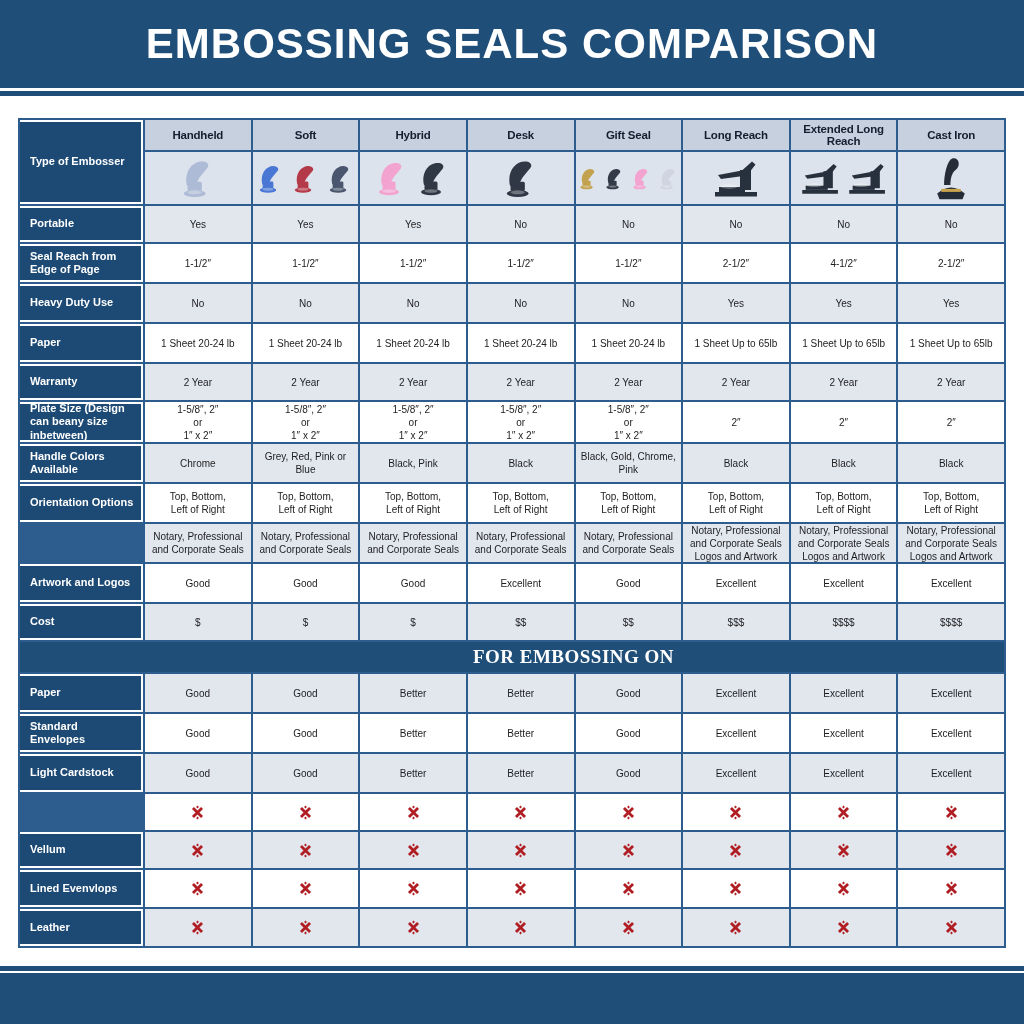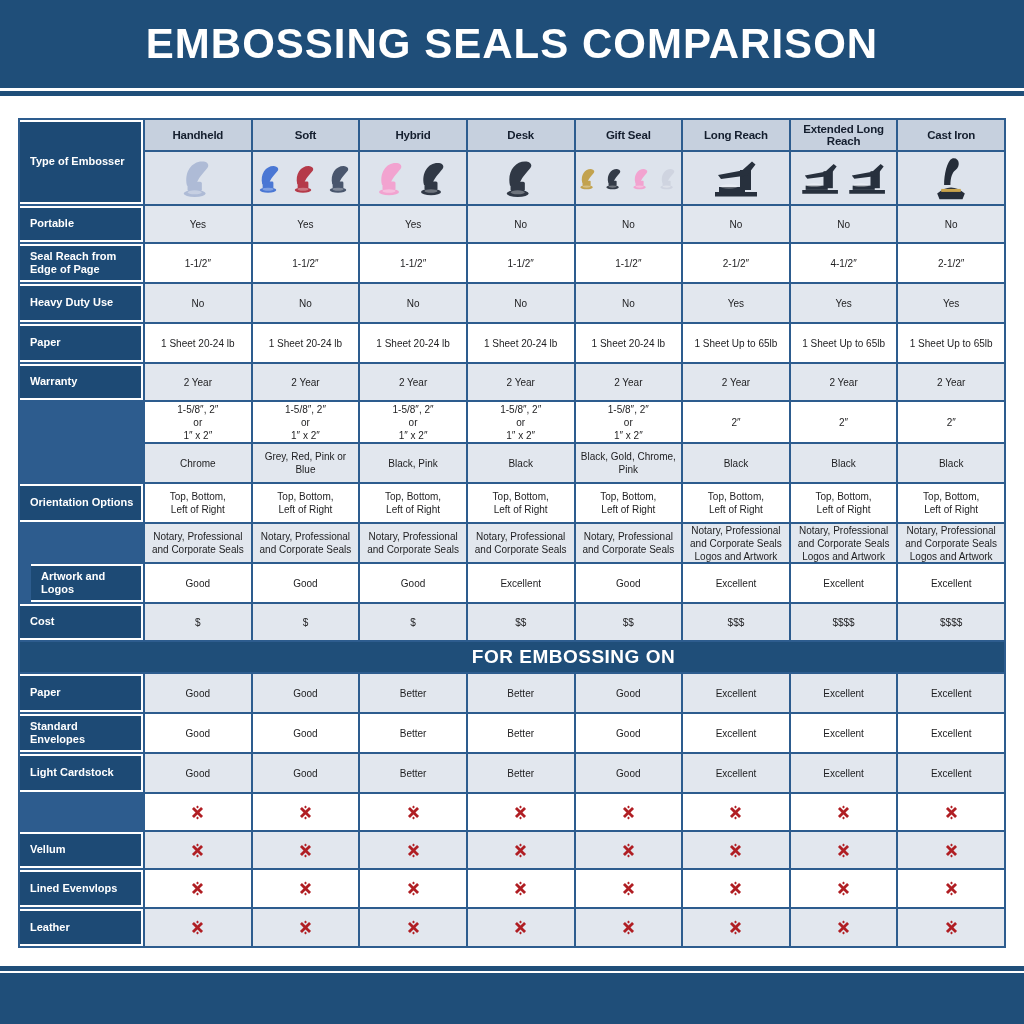--- a/index.html
+++ b/index.html
@@ -36,21 +36,21 @@
   .val{
     display:flex;align-items:center;justify-content:center;
     font-size:10px;color:#1d1d1f;text-align:center;line-height:1.3;
     white-space:pre-line;padding:2px;box-sizing:border-box;
   }
   .alt{background:#e2e7ee;}
   .wht{background:#ffffff;}
   .banner{
     background:#1f4e79;color:#ffffff;font-weight:bold;font-size:19px;letter-spacing:0.5px;
     display:flex;align-items:center;justify-content:center;
-    padding-left:123px;box-sizing:border-box;
+    padding-left:123px;box-sizing:border-box;font-family:Liberation Serif, serif;
   }
   .xic{width:17px;height:17px;display:block;}
   .foot-line{position:absolute;left:0;top:966px;width:1024px;height:5px;background:#1f4e79;}
   .foot-bar{position:absolute;left:0;top:973px;width:1024px;height:51px;background:#1f4e79;}
 </style>
 </head>
 <body>
 
 <div class="topbar">
   <h1 class="title">EMBOSSING SEALS COMPARISON</h1>
@@ -213,38 +213,40 @@
     <div class="val wht" style="grid-area: 6 / 9;">1 Sheet Up to 65lb</div>
     <div class="lbl" style="grid-area: 7 / 1;">Warranty</div>
     <div class="val alt" style="grid-area: 7 / 2;">2 Year</div>
     <div class="val alt" style="grid-area: 7 / 3;">2 Year</div>
     <div class="val alt" style="grid-area: 7 / 4;">2 Year</div>
     <div class="val alt" style="grid-area: 7 / 5;">2 Year</div>
     <div class="val alt" style="grid-area: 7 / 6;">2 Year</div>
     <div class="val alt" style="grid-area: 7 / 7;">2 Year</div>
     <div class="val alt" style="grid-area: 7 / 8;">2 Year</div>
     <div class="val alt" style="grid-area: 7 / 9;">2 Year</div>
+    <div class="lbl" style="grid-area: 8 / 1;">Plate Size (Design can beany size inbetween)</div>
     <div class="val wht" style="grid-area: 8 / 2;">1-5/8″, 2″
 or
 1″ x 2″</div>
     <div class="val wht" style="grid-area: 8 / 3;">1-5/8″, 2″
 or
 1″ x 2″</div>
     <div class="val wht" style="grid-area: 8 / 4;">1-5/8″, 2″
 or
 1″ x 2″</div>
     <div class="val wht" style="grid-area: 8 / 5;">1-5/8″, 2″
 or
 1″ x 2″</div>
     <div class="val wht" style="grid-area: 8 / 6;">1-5/8″, 2″
 or
 1″ x 2″</div>
     <div class="val wht" style="grid-area: 8 / 7;">2″</div>
     <div class="val wht" style="grid-area: 8 / 8;">2″</div>
     <div class="val wht" style="grid-area: 8 / 9;">2″</div>
+    <div class="lbl" style="grid-area: 9 / 1;">Handle Colors Available</div>
     <div class="val alt" style="grid-area: 9 / 2;">Chrome</div>
     <div class="val alt" style="grid-area: 9 / 3;">Grey, Red, Pink or Blue</div>
     <div class="val alt" style="grid-area: 9 / 4;">Black, Pink</div>
     <div class="val alt" style="grid-area: 9 / 5;">Black</div>
     <div class="val alt" style="grid-area: 9 / 6;">Black, Gold, Chrome, Pink</div>
     <div class="val alt" style="grid-area: 9 / 7;">Black</div>
     <div class="val alt" style="grid-area: 9 / 8;">Black</div>
     <div class="val alt" style="grid-area: 9 / 9;">Black</div>
     <div class="lbl" style="grid-area: 10 / 1;">Orientation Options</div>
     <div class="val wht" style="grid-area: 10 / 2;">Top, Bottom,
@@ -275,21 +277,21 @@
 and Corporate Seals</div>
     <div class="val alt" style="grid-area: 11 / 7;">Notary, Professional
 and Corporate Seals
 Logos and Artwork</div>
     <div class="val alt" style="grid-area: 11 / 8;">Notary, Professional
 and Corporate Seals
 Logos and Artwork</div>
     <div class="val alt" style="grid-area: 11 / 9;">Notary, Professional
 and Corporate Seals
 Logos and Artwork</div>
-    <div class="lbl" style="grid-area: 12 / 1; margin-left: 11px;">Artwork and Logos</div>
+    <div class="lbl" style="grid-area: 12 / 1;">Artwork and Logos</div>
     <div class="val wht" style="grid-area: 12 / 2;">Good</div>
     <div class="val wht" style="grid-area: 12 / 3;">Good</div>
     <div class="val wht" style="grid-area: 12 / 4;">Good</div>
     <div class="val wht" style="grid-area: 12 / 5;">Excellent</div>
     <div class="val wht" style="grid-area: 12 / 6;">Good</div>
     <div class="val wht" style="grid-area: 12 / 7;">Excellent</div>
     <div class="val wht" style="grid-area: 12 / 8;">Excellent</div>
     <div class="val wht" style="grid-area: 12 / 9;">Excellent</div>
     <div class="lbl" style="grid-area: 13 / 1;">Cost</div>
     <div class="val alt" style="grid-area: 13 / 2;">$</div>

